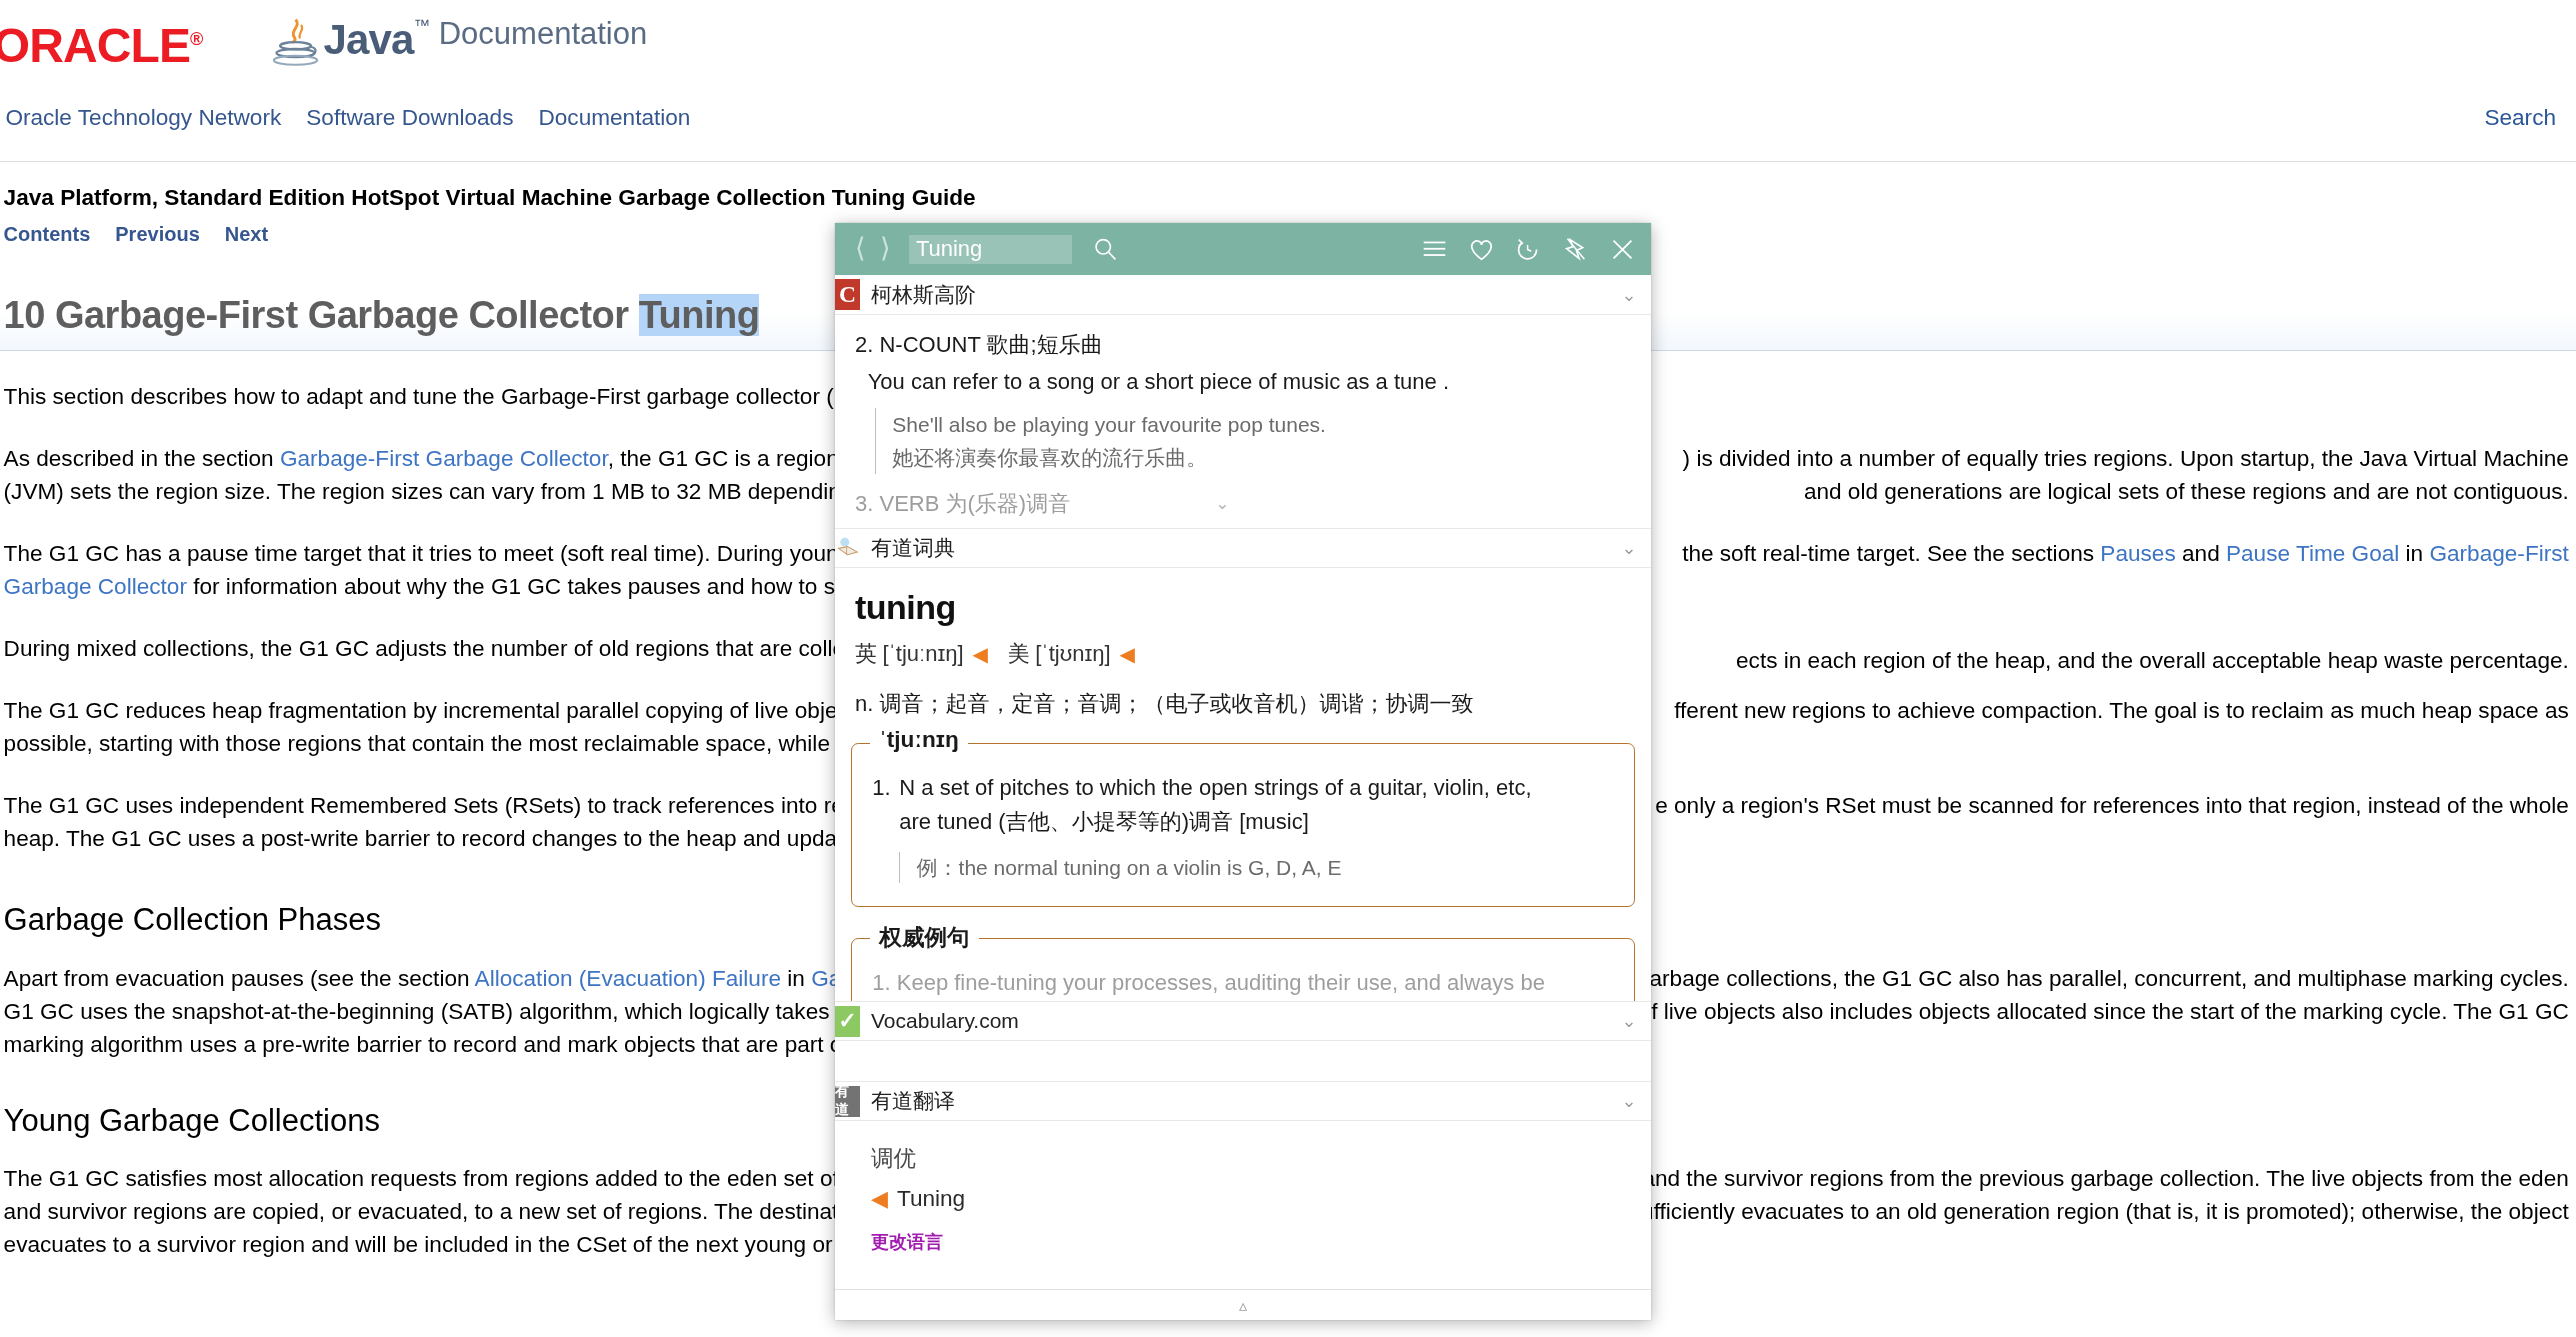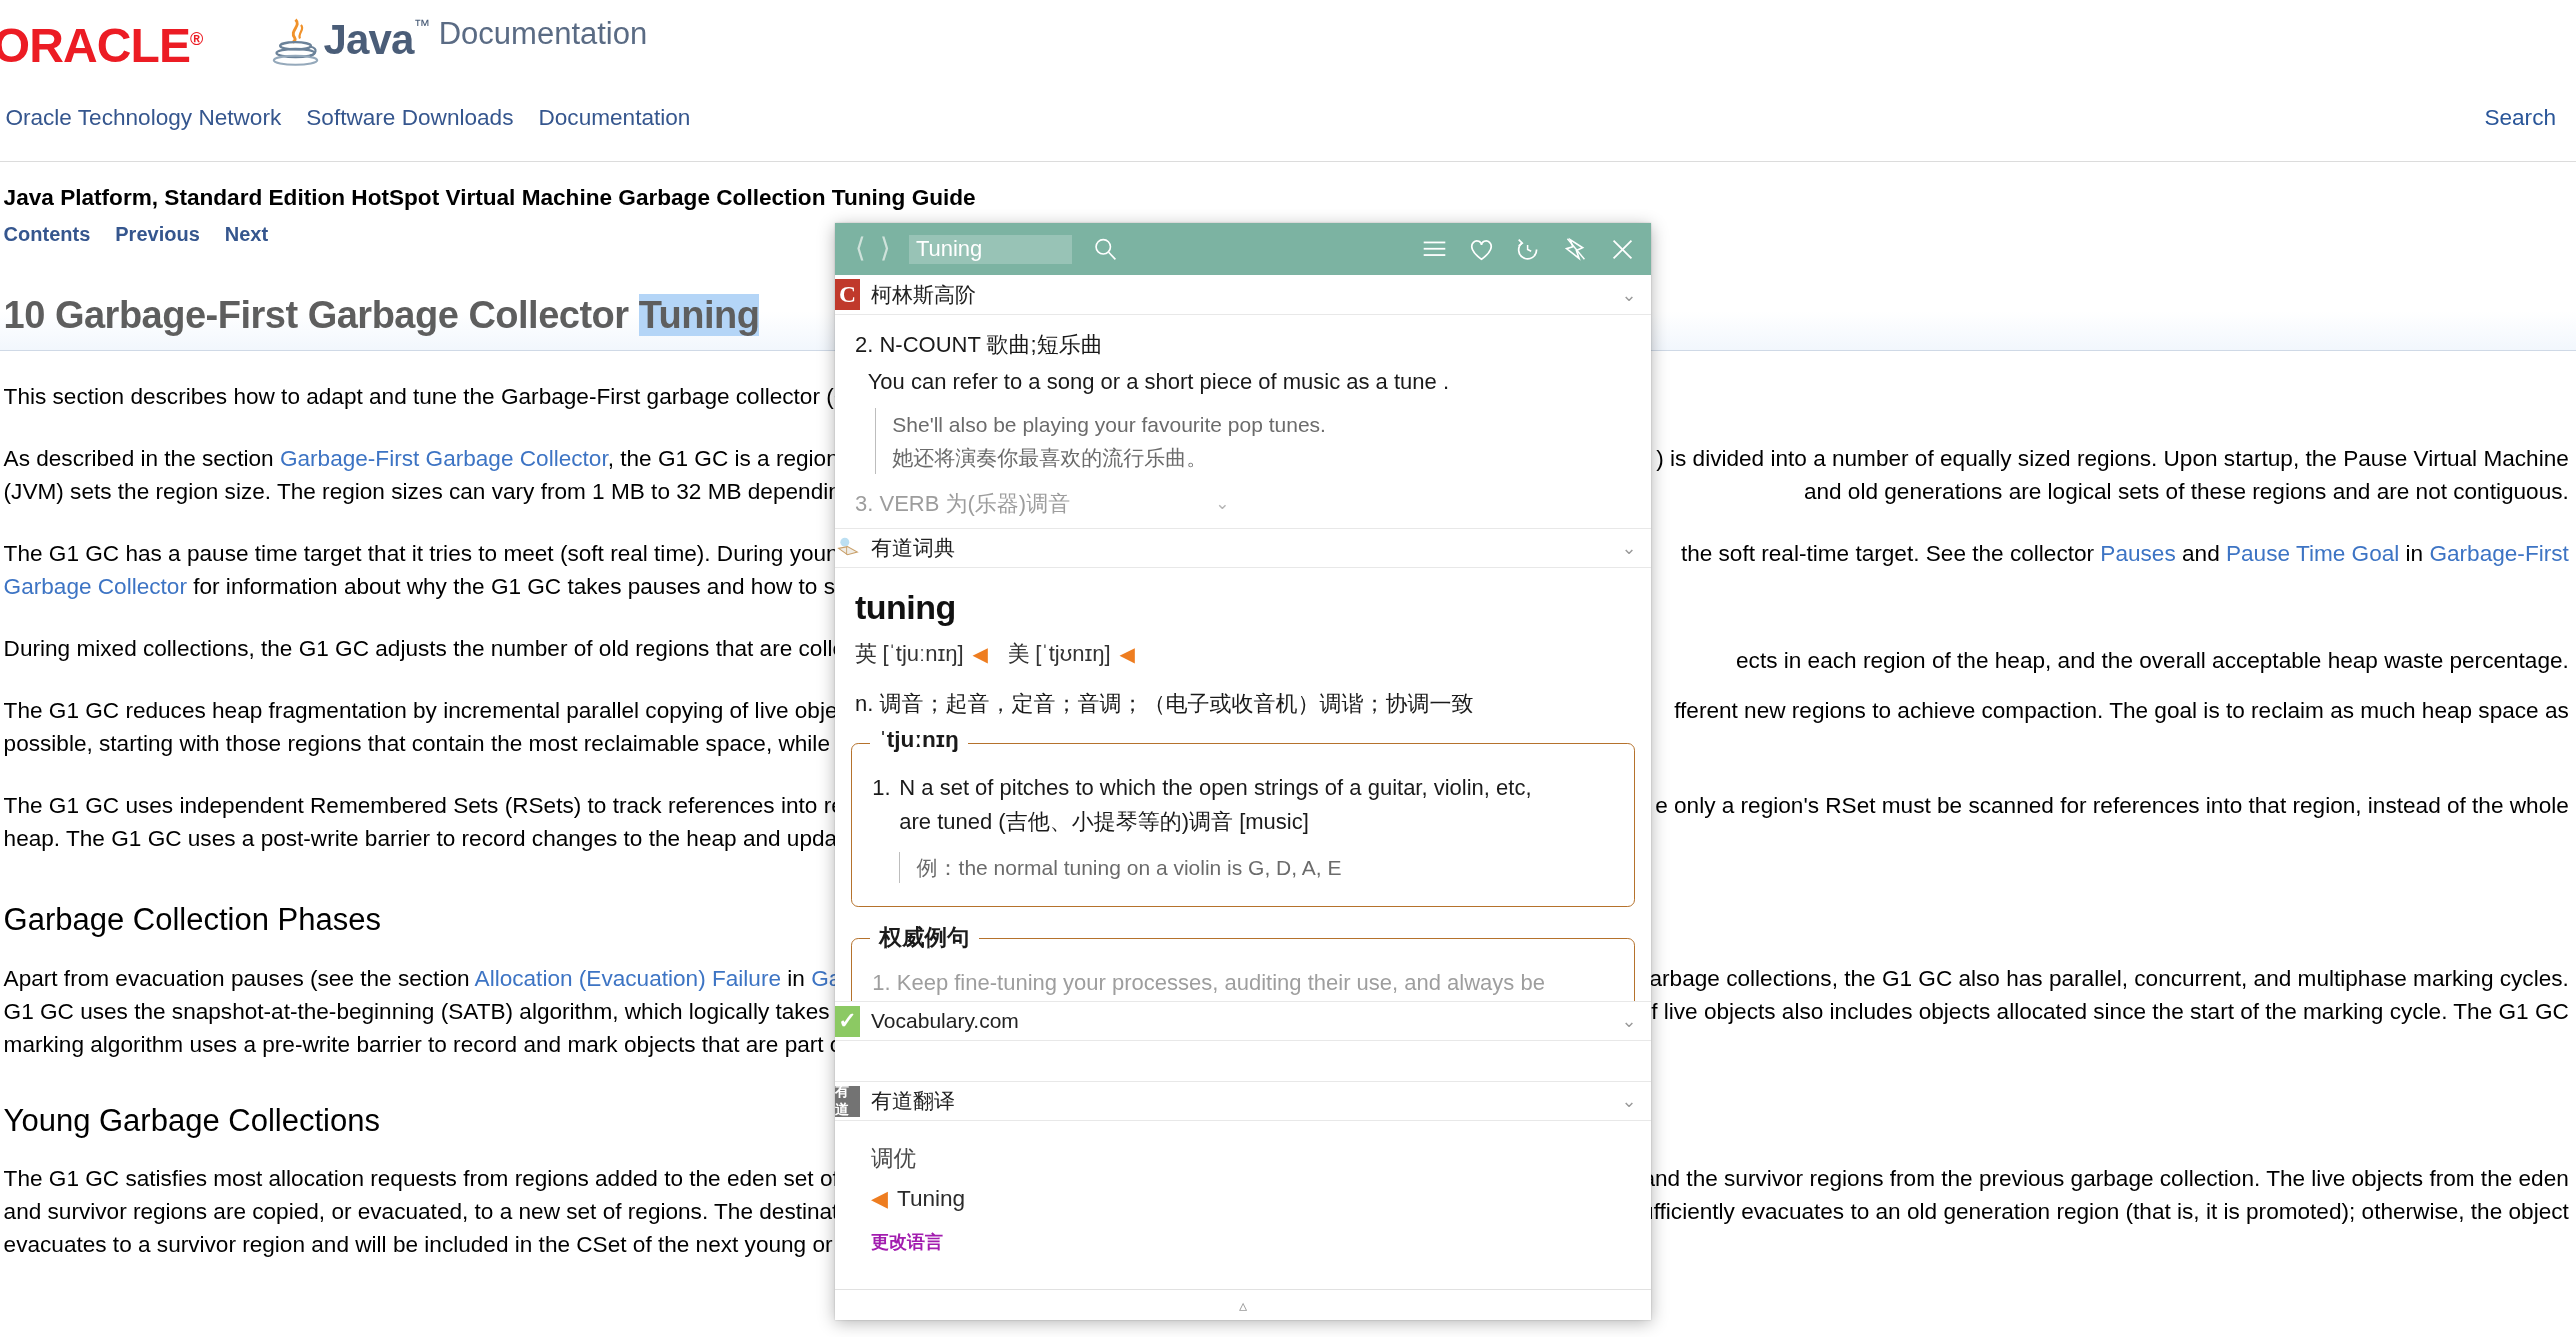--- a/index.html
+++ b/index.html
@@ -238,28 +238,28 @@
     <div class="chapter-band">
       <div class="chapter-title"><span>10 Garbage-First Garbage Collector </span><span class="hl">Tuning</span></div>
     </div>
 
     <div class="para">
       <span>This section describes how to adapt and tune the Garbage-First garbage collector (G1</span>
     </div>
 
     <div class="para">
       <span>As described in the section </span><a href="#" class="lnk">Garbage-First Garbage Collector</a><span>, the G1 GC is a regionaliz</span>
-      <span style="float:right;">) is divided into a number of equally sized regions. Upon startup, the Pause Virtual Machine</span><br>
+      <span style="float:right;">) is divided into a number of equally tries regions. Upon startup, the Java Virtual Machine</span><br>
       <span>(JVM) sets the region size. The region sizes can vary from 1 MB to 32 MB depending o</span>
       <span style="float:right;">and old generations are logical sets of these regions and are not contiguous.</span>
     </div>
 
     <div class="para">
       <span>The G1 GC has a pause time target that it tries to meet (soft real time). During young c</span>
-      <span style="float:right;"><span>the soft real-time target. See the collector </span><a href="#" class="lnk">Pauses</a><span> and </span><a href="#" class="lnk">Pause Time Goal</a><span> in </span><a href="#" class="lnk">Garbage-First</a></span><br>
+      <span style="float:right;"><span>the soft real-time target. See the sections </span><a href="#" class="lnk">Pauses</a><span> and </span><a href="#" class="lnk">Pause Time Goal</a><span> in </span><a href="#" class="lnk">Garbage-First</a></span><br>
       <a href="#" class="lnk">Garbage Collector</a><span> for information about why the G1 GC takes pauses and how to set p</span>
     </div>
 
     <div class="para">
       <span>During mixed collections, the G1 GC adjusts the number of old regions that are collecte</span>
       <span style="float:right;margin-top:12px;">ects in each region of the heap, and the overall acceptable heap waste percentage.</span>
     </div>
 
     <div class="para">
       <span>The G1 GC reduces heap fragmentation by incremental parallel copying of live objects</span>

